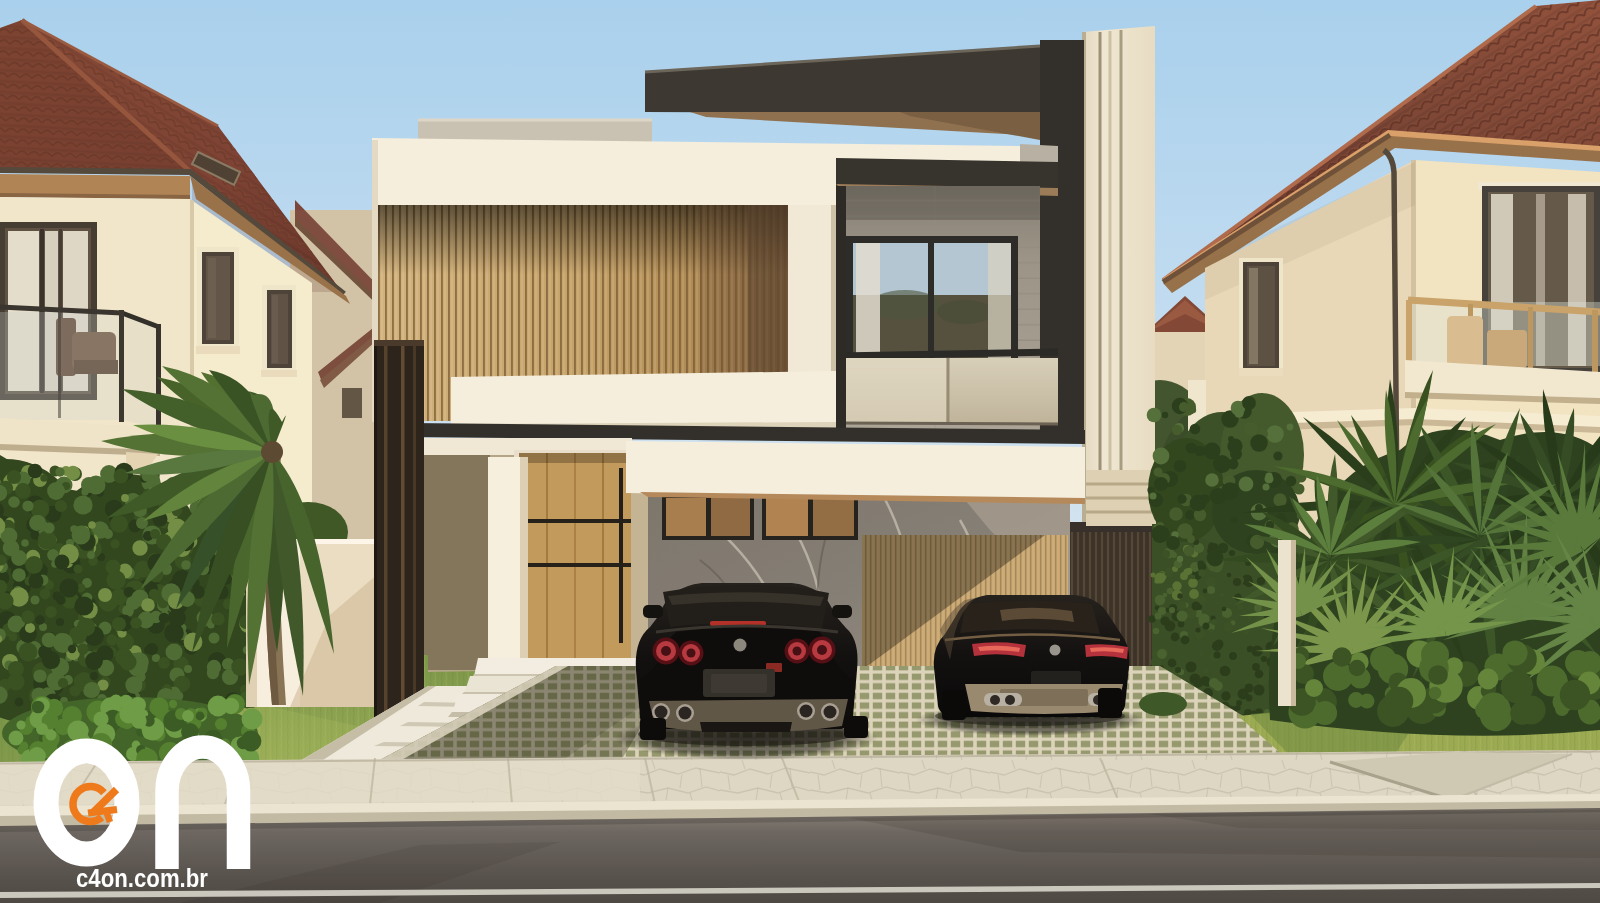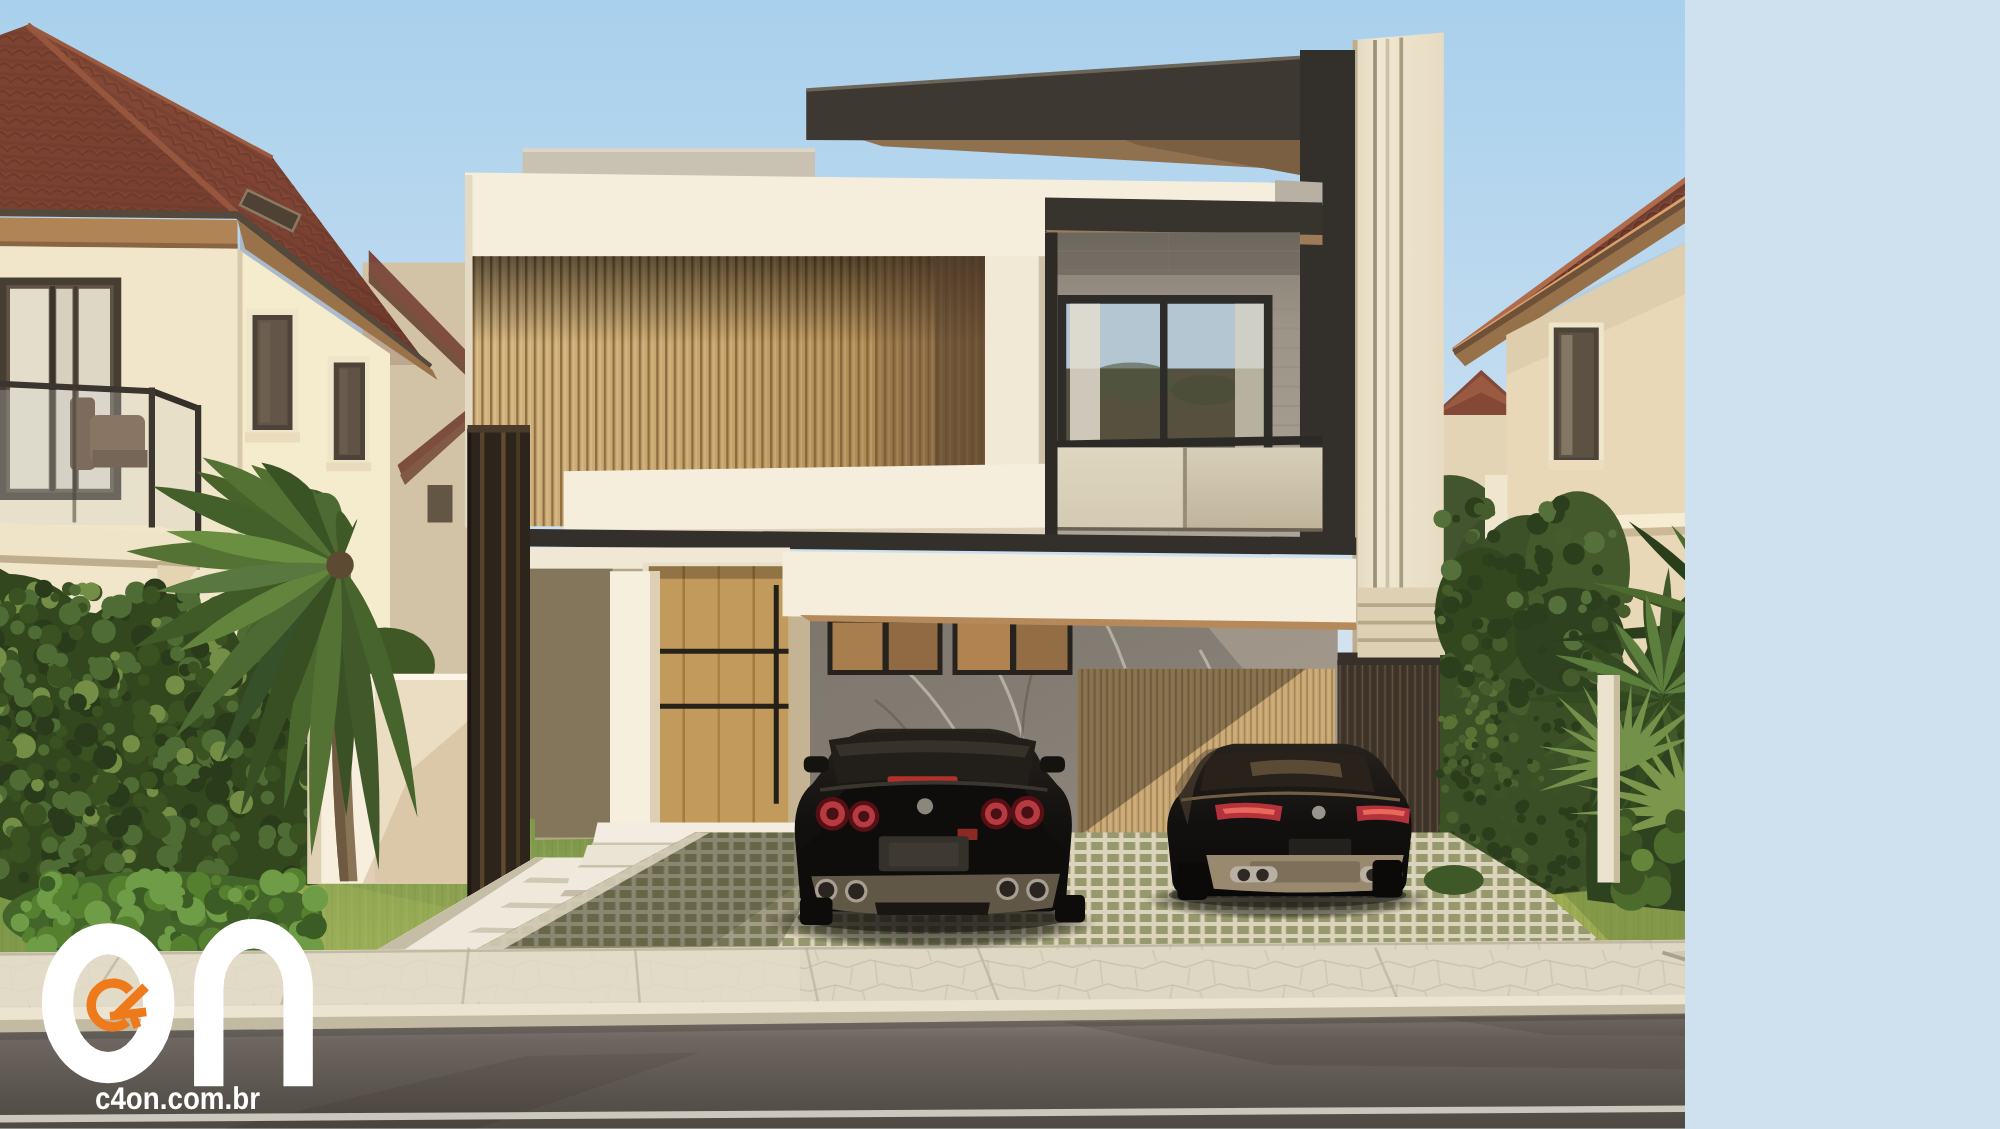--- a/index.html
+++ b/index.html
@@ -1,17 +1,17 @@
 <!DOCTYPE html>
 <html><head>
 <meta charset="utf-8">
 <title>Casa Moderna</title>
 <style>
 html,body{margin:0;padding:0;background:#cfe0ee;font-family:"Liberation Sans",sans-serif;}
-#scene{width:1348px;height:903px;overflow:hidden;position:relative;}
+#scene{width:1600px;height:903px;overflow:hidden;position:relative;}
 </style>
 </head>
 <body>
 <div id="scene">
 <svg width="1600" height="903" viewBox="0 0 1600 903">
 <defs>
 <linearGradient id="sky" x1="0" y1="0" x2="0" y2="1">
  <stop offset="0" stop-color="#a9d0ec"></stop>
  <stop offset="0.35" stop-color="#c2dcf0"></stop>
  <stop offset="0.7" stop-color="#dbe6ee"></stop>

